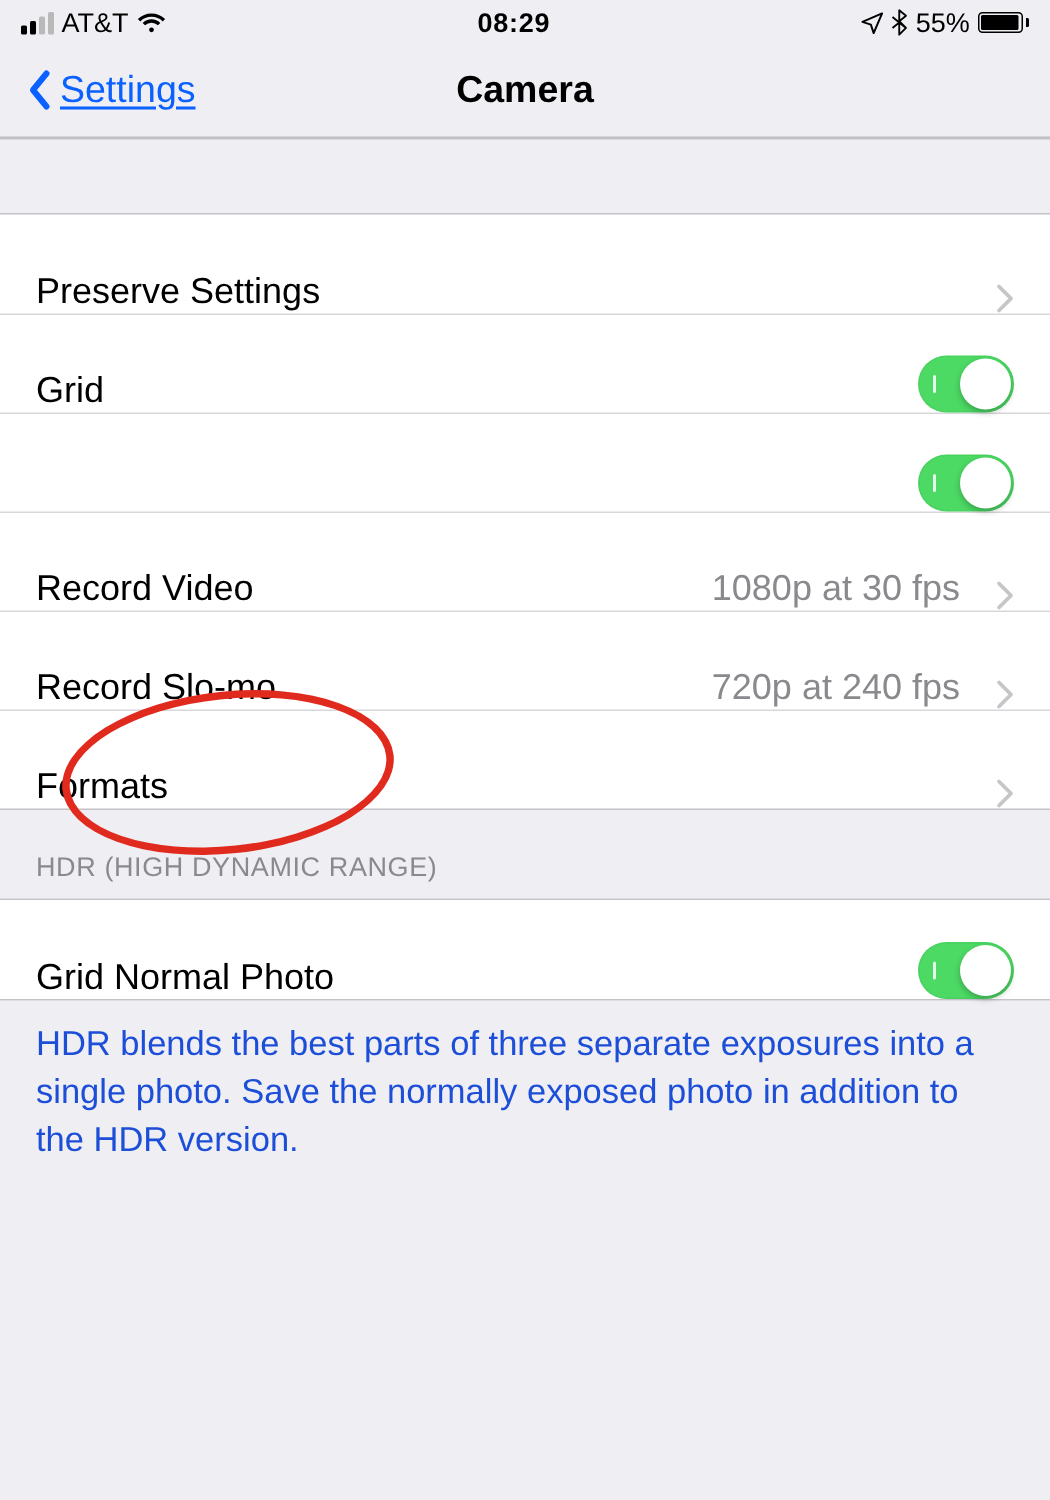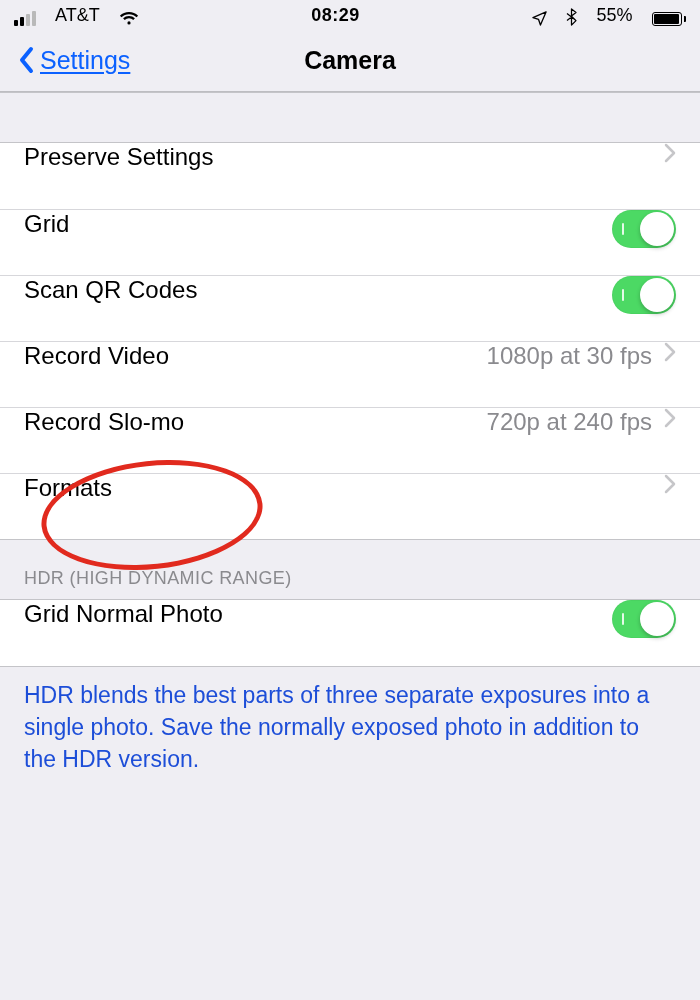--- a/index.html
+++ b/index.html
@@ -1,21 +1,21 @@
 <!DOCTYPE html>
 <html><head>
 <meta charset="utf-8">
 <style>
 * { margin:0; padding:0; box-sizing:border-box; -webkit-font-smoothing:antialiased; }
 html,body { width:700px; height:1000px; background:#efeef3; font-family:-apple-system,'Helvetica Neue',Arial,sans-serif; }
 .screen { width:700px; height:1000px; background:#efeef3; position:relative; overflow:hidden; }
 
 
 .statusbar { height:30px; display:flex; align-items:center; justify-content:space-between; padding:0 14px; font-size:18px; font-weight:500; color:#000; }
-.sb-left, .sb-right { display:flex; align-items:flex-end; gap:19px; }
+.sb-left, .sb-right { display:flex; align-items:center; gap:5px; }
 .sb-center { font-weight:600; letter-spacing:0.5px; }
 .sig-bars { display:flex; align-items:flex-end; gap:2px; }
 .sig-bars span { width:4px; background:#000; display:inline-block; border-radius:1px; }
 .sig-bars span.dim { background:#b9b9b9; }
 .sig-bars span:nth-child(1){height:6px}.sig-bars span:nth-child(2){height:9px}.sig-bars span:nth-child(3){height:12px}.sig-bars span:nth-child(4){height:15px}
 .wifi-icon svg, .loc-icon svg, .bt-icon svg { display:block; }
 .batt { display:flex; align-items:center; gap:2px; }
 .batt-body { width:30px; height:14px; border:1.5px solid #000; border-radius:3px; position:relative; }
 .batt-fill { position:absolute; left:1px; top:1px; bottom:1px; background:#000; border-radius:1px; }
 .batt-tip { width:2.5px; height:6px; background:#000; border-radius:0 1px 1px 0; }
@@ -23,25 +23,25 @@
 
 .navbar { height:62px; display:flex; align-items:center; position:relative; border-bottom:1px solid #bdbdc1; padding:0 18px; }
 .back { display:flex; align-items:flex-start; gap:4px; color:#0b61ff; font-size:25px; }
 .back .chev { width:18px; height:28px; }
 .back .lbl { text-decoration:underline; text-underline-offset:3px; }
 .nav-title { position:absolute; left:0; right:0; text-align:center; font-size:25px; font-weight:600; color:#000; pointer-events:none; }
 
 
 .spacer { height:50px; border-top:1px solid #c4c4c8; }
 .group { background:#fff; border-top:1px solid #c4c4c8; border-bottom:1px solid #c4c4c8; }
-.row { display:flex; align-items:flex-start; height:66px; padding:0 24px 0 24px; border-top:1px solid #d7d7db; }
+.row { display:flex; align-items:flex-end; height:66px; padding:0 24px 0 24px; border-top:1px solid #d7d7db; }
 .group .row:first-child { border-top:none; }
 .row .label { font-size:24px; color:#000; flex:0 0 auto; }
 .row .spr { flex:1; }
-.row .value { font-size:24px; color:#8a8a8e; margin-right:12px; }
+.row .value { font-size:24px; color:#8a8a8e; margin-right:24px; }
 .row .disclose { width:12px; height:20px; }
 .row .disclose path { stroke:#c6c6c9; }
 
 
 .toggle { width:64px; height:38px; border-radius:19px; background:#4cd964; position:relative; box-shadow:inset 0 0 0 1px rgba(0,0,0,0.03); }
 .toggle::before { content:""; position:absolute; left:10px; top:13px; width:2px; height:12px; background:rgba(255,255,255,0.85); border-radius:1px; }
 .toggle .knob { position:absolute; right:2px; top:2px; width:34px; height:34px; border-radius:50%; background:#fff; box-shadow:0 2px 4px rgba(0,0,0,0.25); }
 
 
 .sect-head { padding:28px 24px 10px; font-size:18px; color:#8a8a8e; letter-spacing:0.4px; }
@@ -116,21 +116,20 @@
 
     <div class="row">
       <span class="label">Grid</span>
       <span class="spr"></span>
       <span class="toggle">
           <span class="knob"></span>
         </span>
     </div>
 
     <div class="row">
-      <span class="label">Scan QR Codes</span>
       <span class="spr"></span>
       <span class="toggle">
           <span class="knob"></span>
         </span>
     </div>
 
     <div class="row">
       <span class="label">Record Video</span>
       <span class="spr"></span>
       <span class="value">1080p at 30 fps</span>

